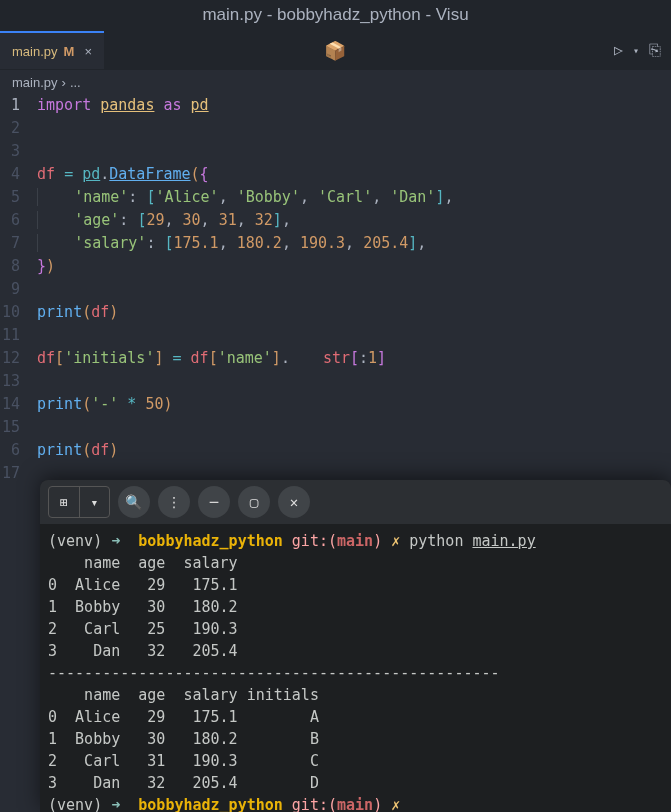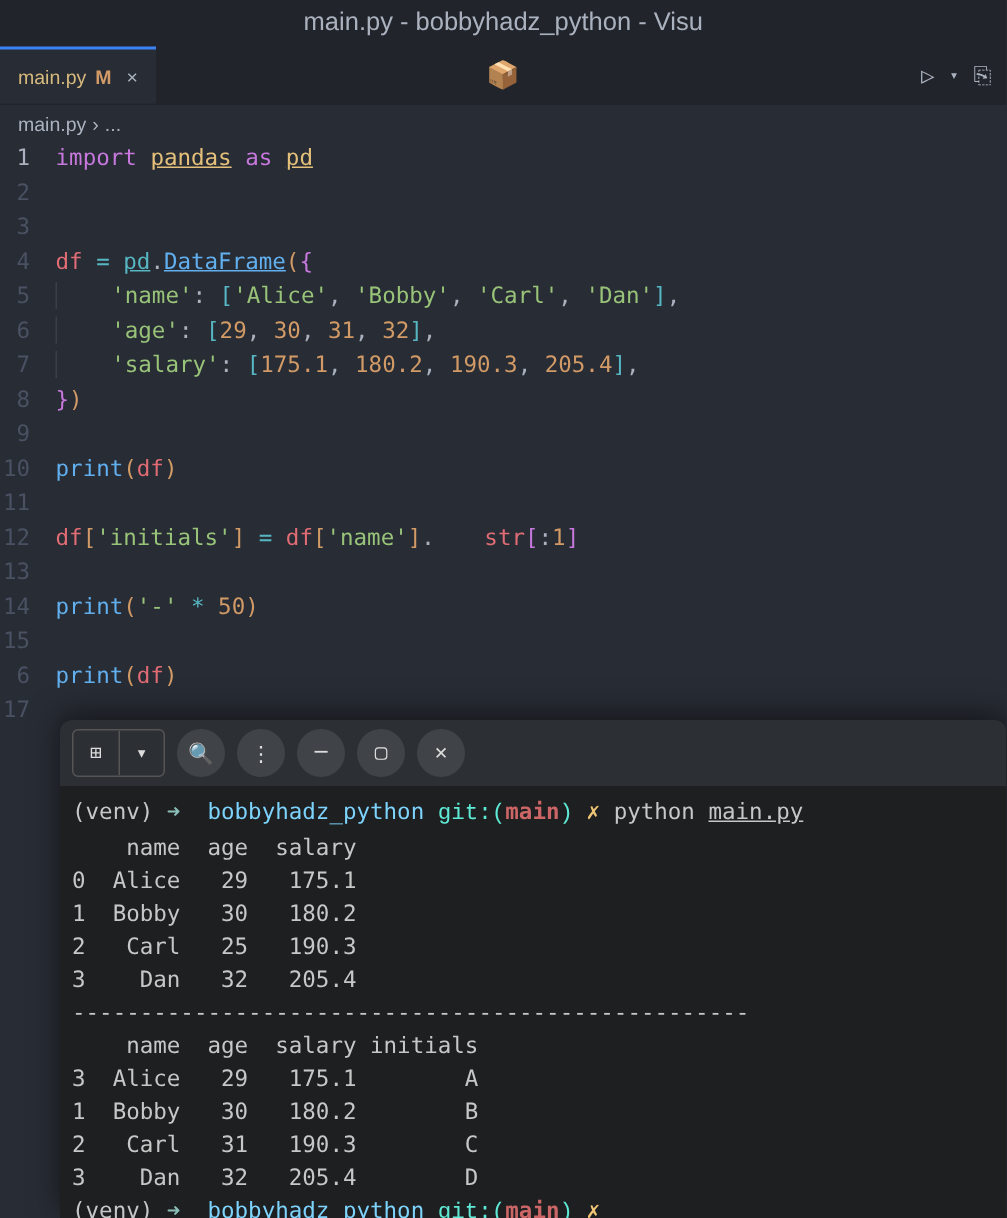--- a/index.html
+++ b/index.html
@@ -165,22 +165,22 @@
     .term-icon-btn.circ { background: #404448; }
     .term-body {
       padding: 6px 8px;
       color: #c5c8c6;
       font-size: 15px;
       line-height: 22px;
       white-space: pre;
       font-family: 'Menlo', 'Consolas', monospace;
     }
     .t-grn { color: #8abeb7; font-weight: bold; }
-    .t-cyan { color: #7dd3fc; font-weight: normal; }
-    .t-blue { color: #5eead4; font-family: Liberation Mono, monospace; }
+    .t-cyan { color: #eab308; font-weight: bold; }
+    .t-blue { color: #fca5a5; }
     .t-red { color: #cc6666; font-weight: bold; }
     .t-yel { color: #f0c674; font-weight: bold; }
     .t-und { text-decoration: underline; }
   </style>
 </head>
 <body>
 
 <div class="titlebar">main.py - bobbyhadz_python - Visu</div>
 
 <div class="tabbar">
@@ -241,18 +241,18 @@
     <div class="term-icon-btn circ">✕</div>
   </div>
   <div class="term-body"><span>(venv)</span> <span class="t-grn">➜</span>  <span class="t-cyan">bobbyhadz_python</span> <span class="t-blue">git:(</span><span class="t-red">main</span><span class="t-blue">)</span> <span class="t-yel">✗</span> <span>python</span> <span class="t-und">main.py</span>
 <span>    name  age  salary</span>
 <span>0  Alice   29   175.1</span>
 <span>1  Bobby   30   180.2</span>
 <span>2   Carl   25   190.3</span>
 <span>3    Dan   32   205.4</span>
 <span>--------------------------------------------------</span>
 <span>    name  age  salary initials</span>
-<span>3  Alice   29   175.1        A</span>
+<span>0  Alice   29   175.1        A</span>
 <span>1  Bobby   30   180.2        B</span>
 <span>2   Carl   31   190.3        C</span>
 <span>3    Dan   32   205.4        D</span>
 <span>(venv)</span> <span class="t-grn">➜</span>  <span class="t-cyan">bobbyhadz_python</span> <span class="t-blue">git:(</span><span class="t-red">main</span><span class="t-blue">)</span> <span class="t-yel">✗</span></div>
 </div>
 
 </body></html>

